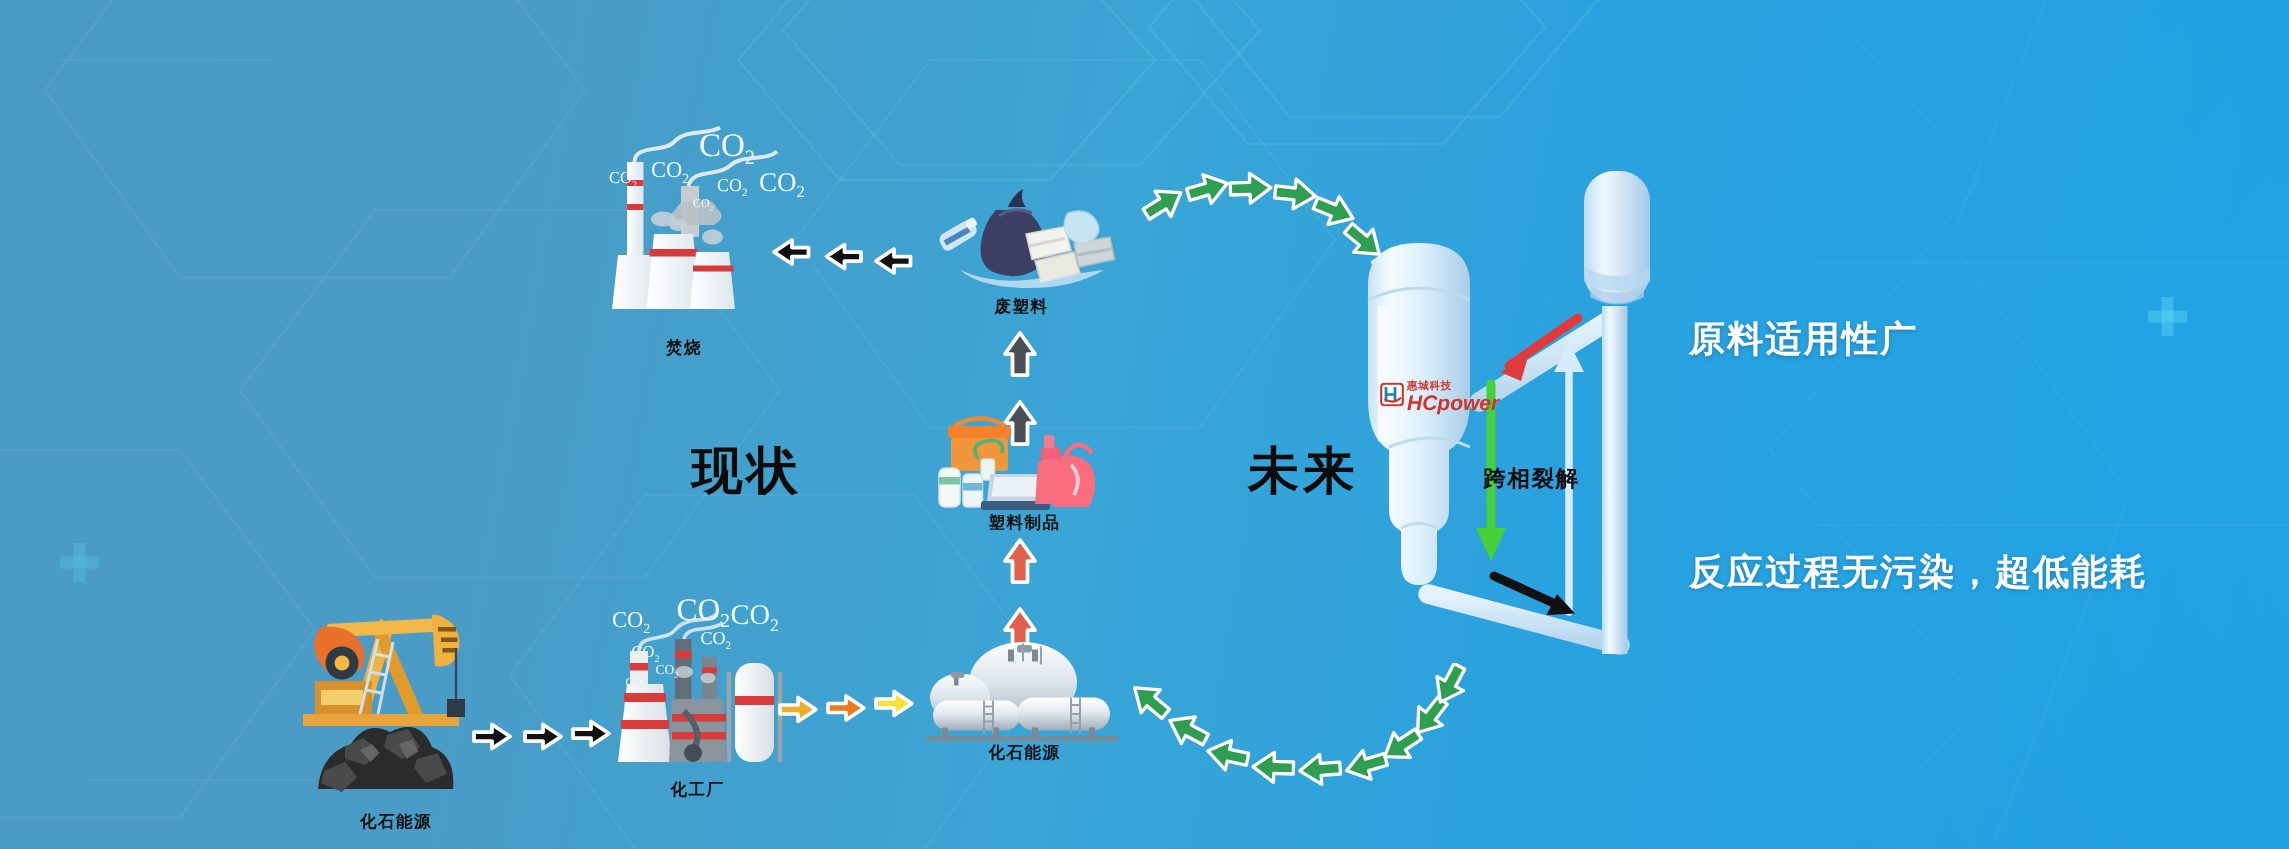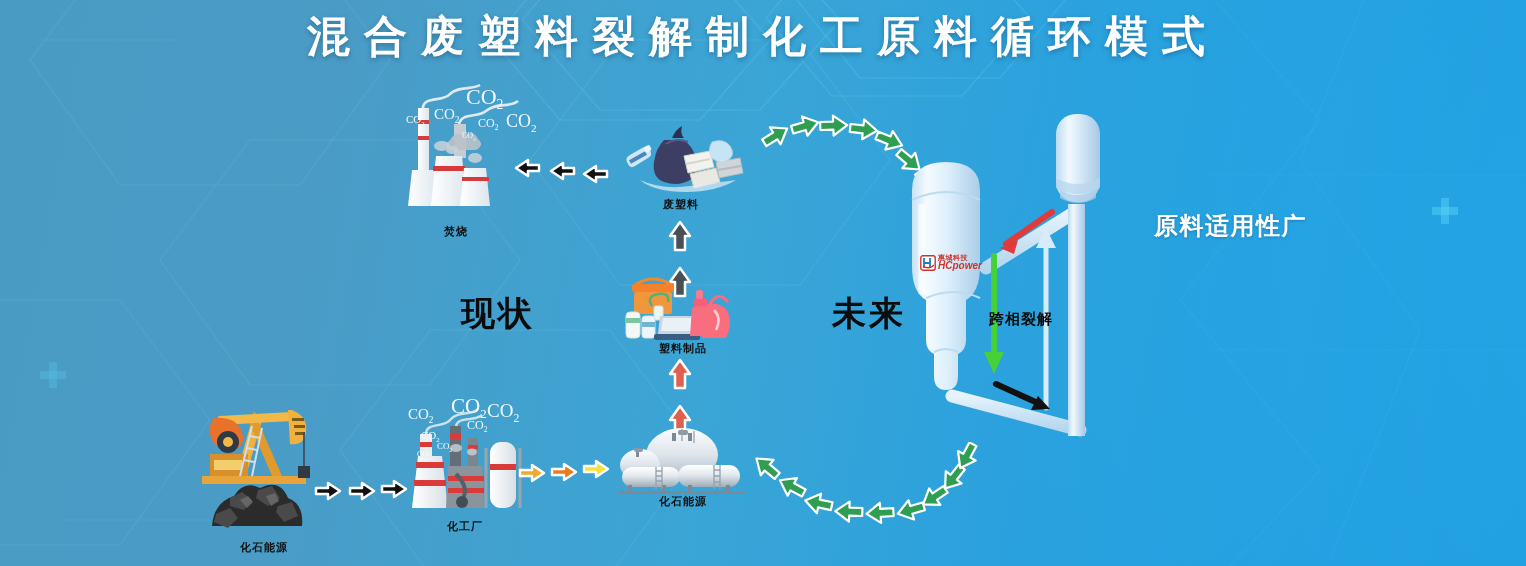--- a/index.html
+++ b/index.html
@@ -33,33 +33,32 @@
     white-space:nowrap;text-align:center;letter-spacing:1px;
   }
   .bigword{
     position:absolute;color:#0b0b0b;font-size:34px;font-weight:bold;
     letter-spacing:3px;white-space:nowrap;margin-left:36px;
   }
   .benefit{
     position:absolute;color:#ffffff;font-size:24px;font-weight:bold;
     white-space:nowrap;letter-spacing:1.5px;
     text-shadow:0 1px 3px rgba(0,50,90,.30);
-    margin-left:28px;
   }
   .co2{position:absolute;color:#f2fbff;font-weight:400;white-space:nowrap;
        font-family:"Liberation Serif","DejaVu Serif",serif;}
   .co2 sub{font-size:.62em;}
 
   .crosslabel{
     position:absolute;color:#0c0c0c;font-size:15px;font-weight:bold;
     white-space:nowrap;letter-spacing:1px;
   }
   .logotext{position:absolute;white-space:nowrap;line-height:1;}
   .logotext .l1{display:block;font-size:7px;color:#d0342c;font-weight:bold;letter-spacing:.5px;}
-  .logotext .l2{display:block;font-size:10px;color:#d0342c;font-weight:bold;font-style:italic;text-align:right;}
+  .logotext .l2{display:block;font-size:14px;color:#d0342c;font-weight:bold;font-style:italic;text-align:right;}
 </style>
 </head>
 <body>
 
 <div id="stage">
 
   <svg class="hexlayer" viewBox="0 0 1526 566" preserveAspectRatio="none">
     <g fill="none" stroke="#7fe3ef" stroke-opacity="0.30" stroke-width="1.6">
       <path d="M560 -40 L700 -40 L770 40 L700 120 L560 120 L492 40 Z"></path>
       <path d="M600 -70 L760 -70 L840 20 L760 110 L600 110 L522 20 Z"></path>
@@ -81,21 +80,20 @@
     </g>
     <g fill="none" stroke="#d8f3ff" stroke-opacity="0.12" stroke-width="1.2">
       <path d="M40 40 L180 40"></path>
       <path d="M60 520 L210 520"></path>
     </g>
   </svg>
 
   <div class="plusmark" style="left:1432px;top:198px;"></div>
   <div class="plusmark" style="left:40px;top:362px;width:16px;height:16px;opacity:.55;"></div>
 
-  <div id="title">混合废塑料裂解制化工原料循环模式</div>
 
   <div class="bigword" style="left:425px;top:291px;">现状</div>
   <div class="bigword" style="left:796px;top:291px;">未来</div>
 
   <svg style="position:absolute;left:392px;top:84px;width:140px;height:124px;" viewBox="0 0 140 124">
     <defs>
       <linearGradient id="stkG" x1="0" y1="0" x2="1" y2="0">
         <stop offset="0" stop-color="#ffffff"></stop>
           <stop offset="1" stop-color="#dce6ec"></stop>
       </linearGradient>
@@ -487,14 +485,15 @@
     </svg>
     <div class="logotext" style="left:18px;top:2px;">
       <span class="l1">惠城科技</span>
       <span class="l2">HCpower</span>
     </div>
   </div>
 
   <div class="crosslabel" style="left:989px;top:310px;">跨相裂解</div>
 
   <div class="benefit" style="left:1126px;top:210px;">原料适用性广</div>
+  <div class="benefit" style="left:1126px;top:365px;">反应过程无污染，超低能耗</div>
 
 </div>
 
 </body></html>

